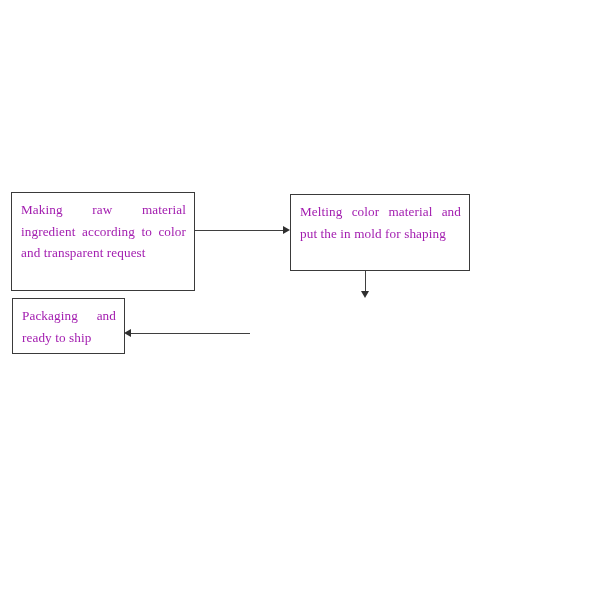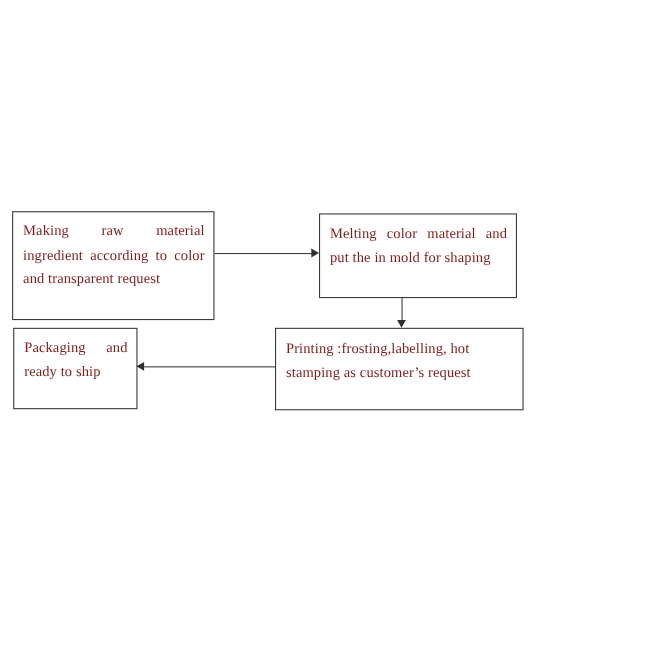--- a/index.html
+++ b/index.html
@@ -24,30 +24,30 @@
   }
   .node-text {
     position: absolute;
     left: 9px;
     right: 8px;
     top: 7px;
     font-size: 13.2px;
     line-height: 21.5px;
     text-align: justify;
     text-justify: inter-word;
-    color: #7f1d1d;
+    color: #a21caf;
     letter-spacing: 0.1px;
     -webkit-hyphens: none;
     hyphens: none;
   }
   
   #node-raw-material { left: 11px;  top: 192px; width: 184px; height: 99px; }
   #node-melting      { left: 290px; top: 194px; width: 180px; height: 77px; }
   #node-printing     { left: 250px; top: 298px; width: 226px; height: 75px; }
-  #node-packaging    { left: 12px;  top: 298px; width: 113px; height: 74px; }
+  #node-packaging    { left: 12px;  top: 298px; width: 113px; height: 56px; }
 
   #node-raw-material .node-text { top: 6px; }
   #node-melting .node-text      { top: 6px; }
   #node-printing .node-text     { top: 7px; text-align: left; }
   #node-packaging .node-text    { top: 6px; }
 
   
   .conn {
     position: absolute;
   }
@@ -100,23 +100,20 @@
 <div id="canvas">
 
   <div class="node" id="node-raw-material">
     <div class="node-text">Making raw material ingredient according to color and transparent request</div>
   </div>
 
   <div class="node" id="node-melting">
     <div class="node-text">Melting color material and put the in mold for shaping</div>
   </div>
 
-  <div class="node" id="node-printing">
-    <div class="node-text">Printing :frosting,labelling,  hot stamping as customer’s request</div>
-  </div>
 
   <div class="node" id="node-packaging">
     <div class="node-text">Packaging and ready to ship</div>
   </div>
 
   <div class="conn" id="edge-raw-to-melting">
     <div class="conn-line-h"></div>
     <div class="arrowhead arrow-right"></div>
   </div>
 

